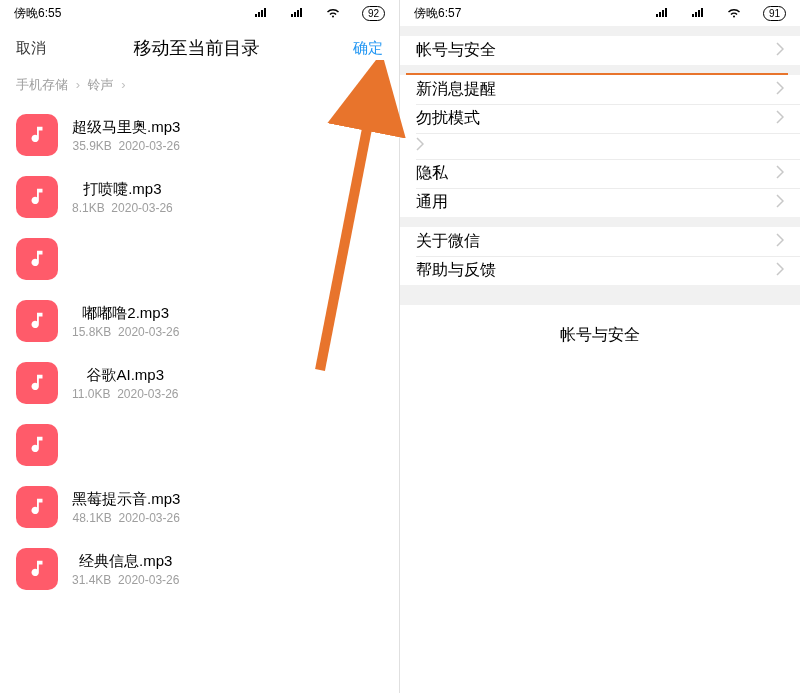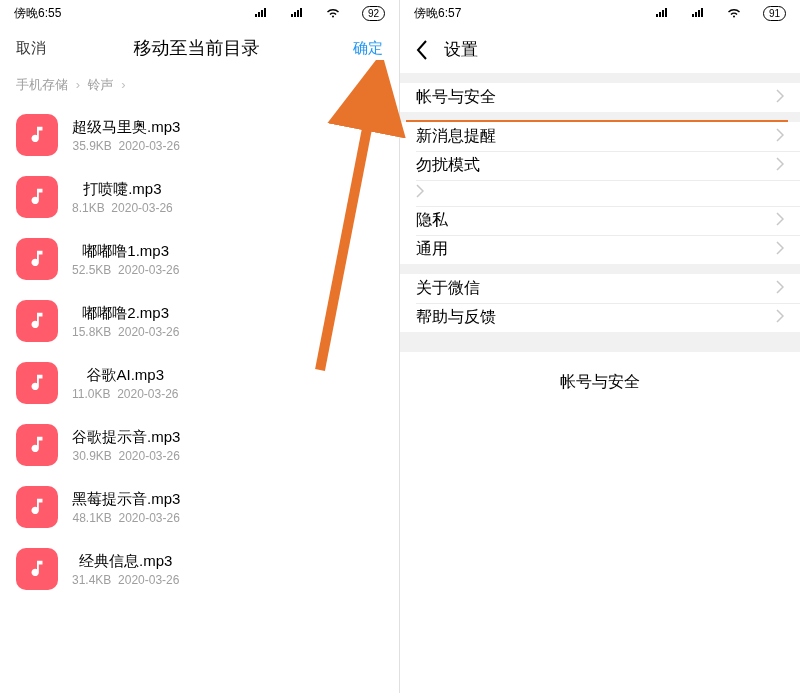--- a/index.html
+++ b/index.html
@@ -112,24 +112,20 @@
       <div class="file-name">打喷嚏.mp3</div>
       <div class="file-sub">8.1KB&nbsp;&nbsp;2020-03-26</div>
     </div>
       </div>
       <div class="file-item">
     <div class="music-icon">
       <svg width="22" height="22" viewBox="0 0 24 24">
             <path d="M12 3v9.3a4 4 0 102 3.4V7h4V3h-6z" fill="#fff"></path>
           </svg>
     </div>
-    <div class="file-meta">
-      <div class="file-name">嘟嘟噜1.mp3</div>
-      <div class="file-sub">52.5KB&nbsp;&nbsp;2020-03-26</div>
-    </div>
       </div>
       <div class="file-item">
     <div class="music-icon">
       <svg width="22" height="22" viewBox="0 0 24 24">
             <path d="M12 3v9.3a4 4 0 102 3.4V7h4V3h-6z" fill="#fff"></path>
           </svg>
     </div>
     <div class="file-meta">
       <div class="file-name">嘟嘟噜2.mp3</div>
       <div class="file-sub">15.8KB&nbsp;&nbsp;2020-03-26</div>
@@ -144,24 +140,20 @@
     <div class="file-meta">
       <div class="file-name">谷歌AI.mp3</div>
       <div class="file-sub">11.0KB&nbsp;&nbsp;2020-03-26</div>
     </div>
       </div>
       <div class="file-item">
     <div class="music-icon">
       <svg width="22" height="22" viewBox="0 0 24 24">
             <path d="M12 3v9.3a4 4 0 102 3.4V7h4V3h-6z" fill="#fff"></path>
           </svg>
-    </div>
-    <div class="file-meta">
-      <div class="file-name">谷歌提示音.mp3</div>
-      <div class="file-sub">30.9KB&nbsp;&nbsp;2020-03-26</div>
     </div>
       </div>
       <div class="file-item">
     <div class="music-icon">
       <svg width="22" height="22" viewBox="0 0 24 24">
             <path d="M12 3v9.3a4 4 0 102 3.4V7h4V3h-6z" fill="#fff"></path>
           </svg>
     </div>
     <div class="file-meta">
       <div class="file-name">黑莓提示音.mp3</div>
@@ -198,28 +190,20 @@
       </span>
       <span class="wifi-icon">
         <svg width="14" height="10" viewBox="0 0 14 10">
             <path d="M7 9.5a1 1 0 100-2 1 1 0 000 2zM3.5 6a5 5 0 017 0l-1 1a3.6 3.6 0 00-5 0zM1 3.5a8.5 8.5 0 0112 0l-1 1a7 7 0 00-10 0z" fill="#000"></path>
           </svg>
       </span>
       <span class="battery-pill">91</span>
     </div>
   </div>
 
-  <div class="right-header">
-    <span class="back-icon">
-      <svg width="12" height="20" viewBox="0 0 12 20">
-          <path d="M10 1L2 10l8 9" stroke="#000" stroke-width="2" fill="none"></path>
-        </svg>
-    </span>
-    <span class="right-title">设置</span>
-  </div>
 
   <div class="gap"></div>
   <div class="settings-group" id="group1">
       <div class="settings-item">
         <span class="label">帐号与安全</span>
       <span class="chevron">
         <svg width="8" height="14" viewBox="0 0 8 14">
             <path d="M1 1l6 6-6 6" stroke="#c8c8c8" stroke-width="1.5" fill="none"></path>
           </svg>
       </span>

